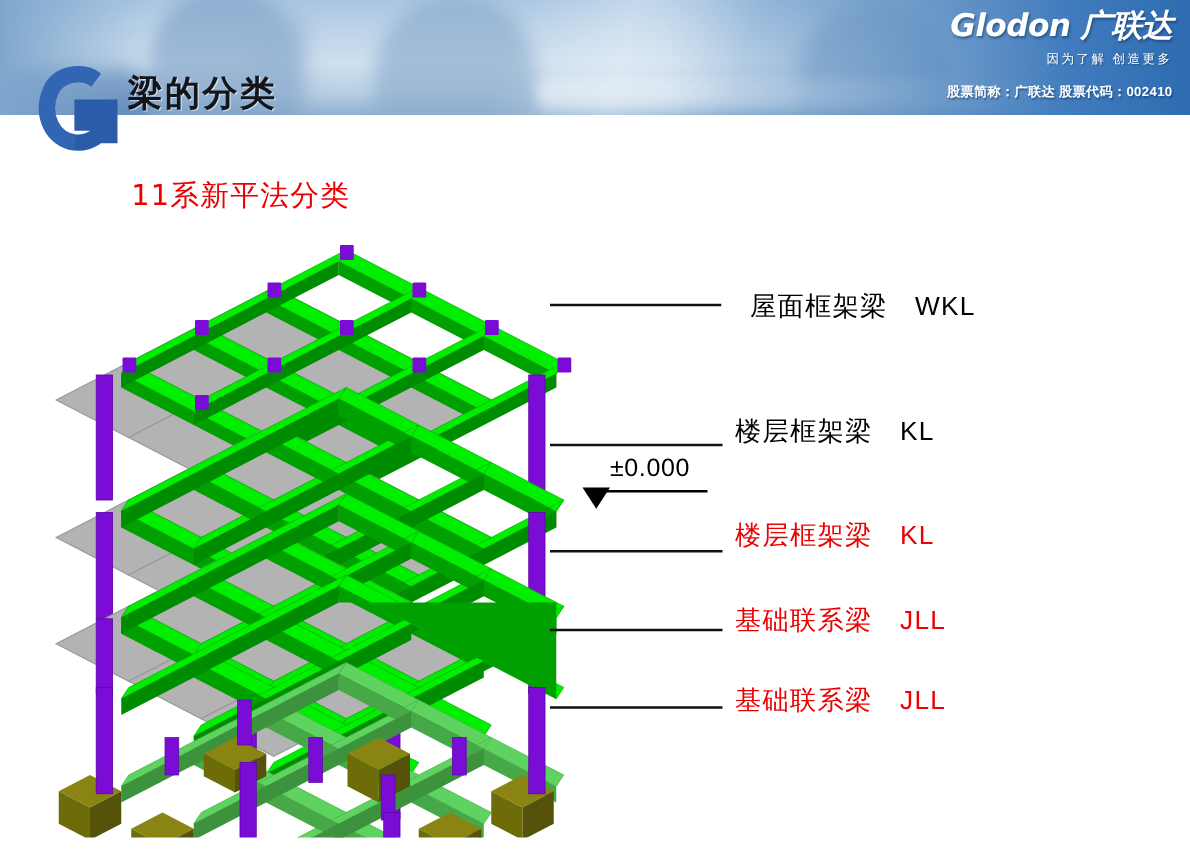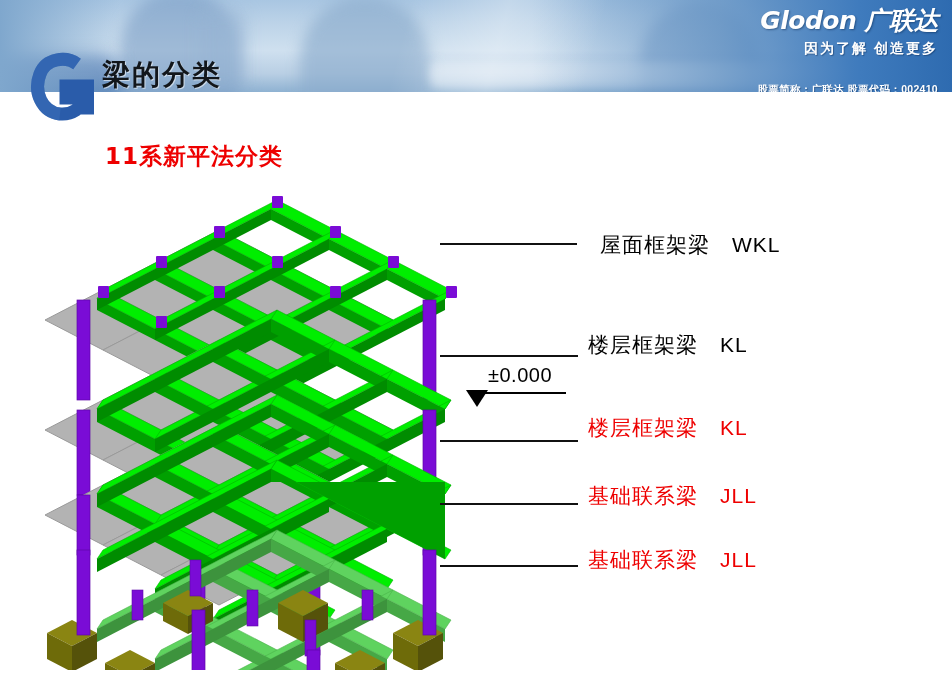--- a/index.html
+++ b/index.html
@@ -43,27 +43,27 @@
 
   .slide-title{position:absolute;left:102px;top:56px;
     font-family:"DejaVu Sans","Liberation Sans",sans-serif;
     font-size:28px;font-weight:bold;color:#12161b;letter-spacing:2px;
     text-shadow:1px 1px 0 rgba(255,255,255,.55);}
 
   .brand{position:absolute;right:14px;top:8px;text-align:right;color:#ffffff;}
   .brand-name{font-family:"DejaVu Sans","Liberation Sans",sans-serif;
     font-size:25px;font-weight:bold;font-style:italic;letter-spacing:-.5px;
     text-shadow:1px 1px 2px rgba(10,40,80,.5);line-height:1;}
-  .brand-slogan{font-size:14px;font-weight:bold;margin-top:7px;letter-spacing:2px;
+  .brand-slogan{font-size:10px;font-weight:normal;margin-top:7px;letter-spacing:2px;
     text-shadow:1px 1px 1px rgba(10,40,80,.45);}
-  .brand-stock{font-size:10.5px;font-weight:bold;margin-top:25px;letter-spacing:.3px;
+  .brand-stock{font-size:10.5px;font-weight:bold;margin-top:13px;letter-spacing:.3px;
     text-shadow:1px 1px 1px rgba(10,40,80,.45);}
 
   
-  .red-head{position:absolute;left:105px;top:141px;font-size:23px;font-weight:bold;
+  .red-head{position:absolute;left:105px;top:141px;font-size:23px;font-weight:normal;
     color:#ee0000;font-family:"DejaVu Sans","Liberation Sans",sans-serif;letter-spacing:1px;}
 
   .model{position:absolute;left:40px;top:160px;width:500px;height:510px;}
   .model svg{display:block;}
 
   
   .leader{position:absolute;height:0;border-top:2px solid #111;}
   .callout{position:absolute;white-space:nowrap;
     font-family:"DejaVu Sans","Liberation Sans",sans-serif;font-size:21px;}
   .callout .cn{letter-spacing:1px;}

